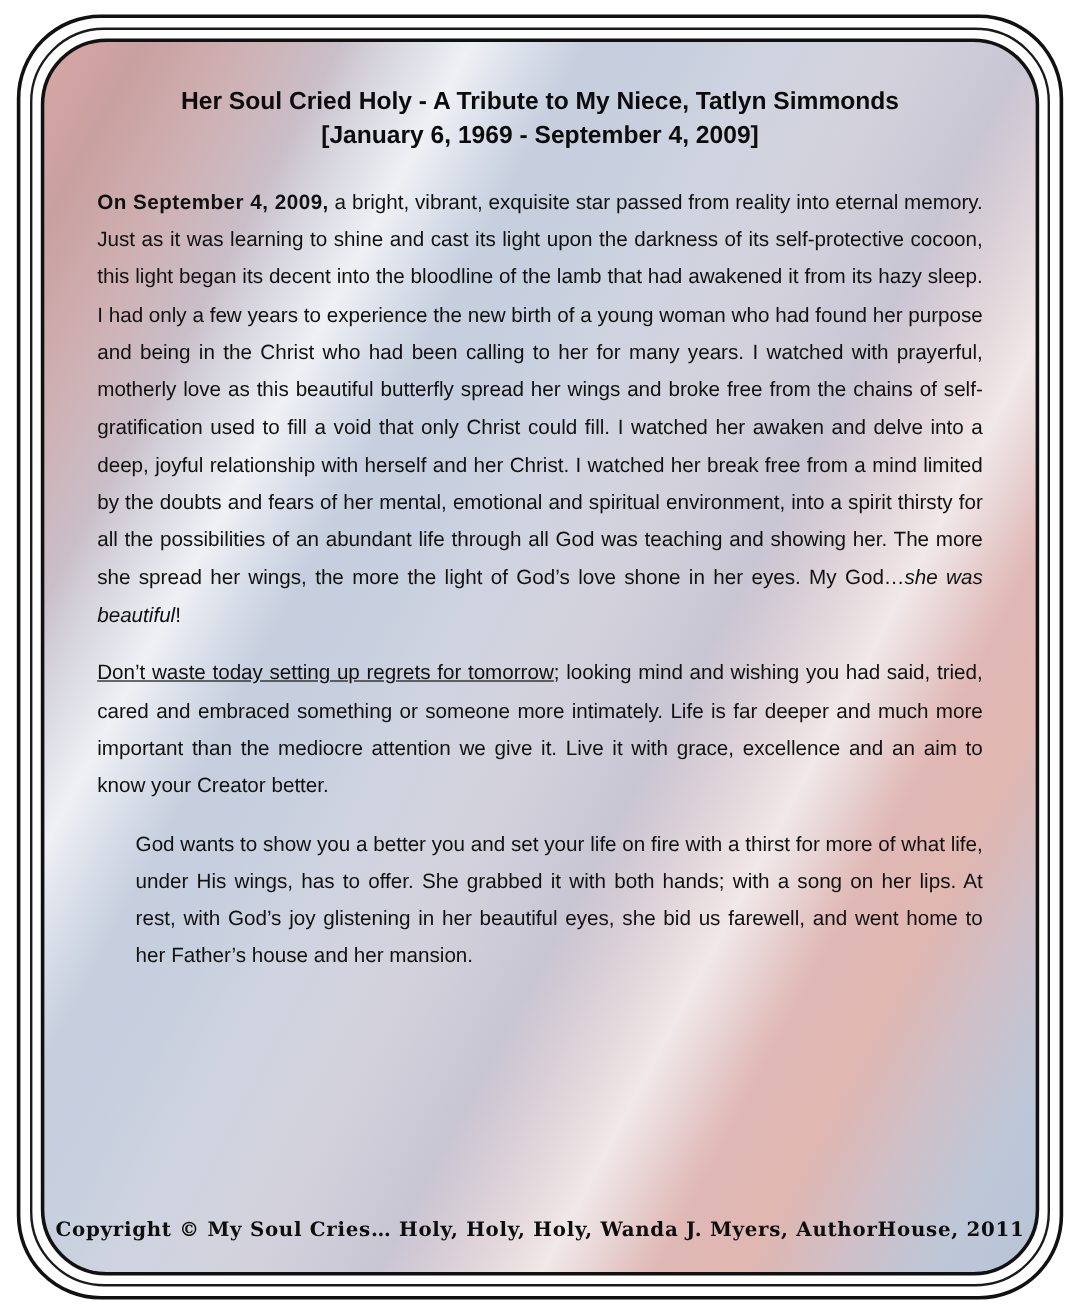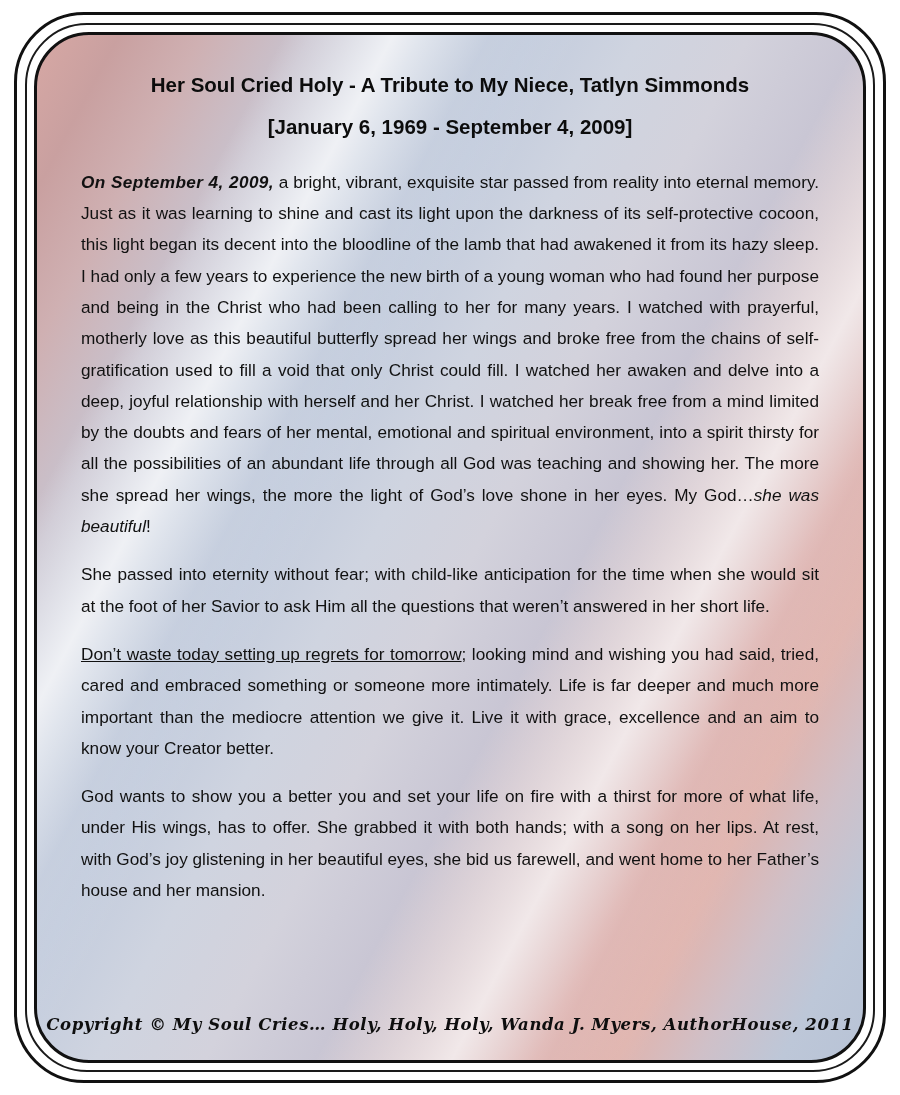--- a/index.html
+++ b/index.html
@@ -93,73 +93,70 @@
     line-height: 1.36;
     color: #0c0c0c;
     margin: 6px 0 0 0;
   }
   .doc-subtitle {
     text-align: center;
     font-weight: bold;
     font-size: 20.5px;
     line-height: 1.36;
     color: #0c0c0c;
-    margin: 14px 0 26px 0;
+    margin: 0 0 26px 0;
   }
 
   p.body-par {
     font-size: 17.2px;
     line-height: 1.82;
     color: #111111;
     text-align: justify;
     text-justify: inter-word;
     margin: 0 0 17px 0;
     hyphens: none;
   }
-  p.body-par:last-of-type { margin-bottom: 0; }
+  p.body-par:last-of-type { margin-bottom: 0; margin-left: 32px; }
 
   .lead {
     font-weight: bold;
     letter-spacing: 0.4px;
-    font-style: italic;
   }
   .ital { font-style: italic; }
   .underline-bold {
     font-weight: normal;
     text-decoration: underline;
   }
 
   .copyright {
     position: absolute;
     left: 0;
     right: 0;
     bottom: 26px;
     text-align: center;
     font-family: "DejaVu Serif", serif;
-    font-style: italic;
     font-weight: bold;
     font-size: 16.5px;
     letter-spacing: 0.6px;
     color: #0e0e0e;
   }
 </style>
 </head>
 <body>
 
 <div class="frame-outer">
   <div class="frame-mid">
     <div class="frame-inner">
       <div class="content">
 
         <div class="doc-title">Her Soul Cried Holy - A Tribute to My Niece, Tatlyn Simmonds</div>
         <div class="doc-subtitle">[January 6, 1969 - September 4, 2009]</div>
 
         <p class="body-par"><span class="lead">On September 4, 2009,</span><span> a bright, vibrant, exquisite star passed from reality into eternal memory. Just as it was learning to shine and cast its light upon the darkness of its self-protective cocoon, this light began its decent into the bloodline of the lamb that had awakened it from its hazy sleep. I had only a few years to experience the new birth of a young woman who had found her purpose and being in the Christ who had been calling to her for many years. I watched with prayerful, motherly love as this beautiful butterfly spread her wings and broke free from the chains of self-gratification used to fill a void that only Christ could fill. I watched her awaken and delve into a deep, joyful relationship with herself and her Christ. I watched her break free from a mind limited by the doubts and fears of her mental, emotional and spiritual environment, into a spirit thirsty for all the possibilities of an abundant life through all God was teaching and showing her. The more she spread her wings, the more the light of God’s love shone in her eyes. My God…</span><span class="ital">she was beautiful</span><span>!</span></p>
 
-        <p class="body-par">She passed into eternity without fear; with child-like anticipation for the time when she would sit at the foot of her Savior to ask Him all the questions that weren’t answered in her short life.</p>
 
         <p class="body-par"><span class="underline-bold">Don’t waste today setting up regrets for tomorrow</span><span>; looking mind and wishing you had said, tried, cared and embraced something or someone more intimately. Life is far deeper and much more important than the mediocre attention we give it. Live it with grace, excellence and an aim to know your Creator better.</span></p>
 
         <p class="body-par">God wants to show you a better you and set your life on fire with a thirst for more of what life, under His wings, has to offer. She grabbed it with both hands; with a song on her lips. At rest, with God’s joy glistening in her beautiful eyes, she bid us farewell, and went home to her Father’s house and her mansion.</p>
 
       </div>
       <div class="copyright">Copyright © My Soul Cries… Holy, Holy, Holy, Wanda J. Myers, AuthorHouse, 2011</div>
     </div>
   </div>
 </div>

